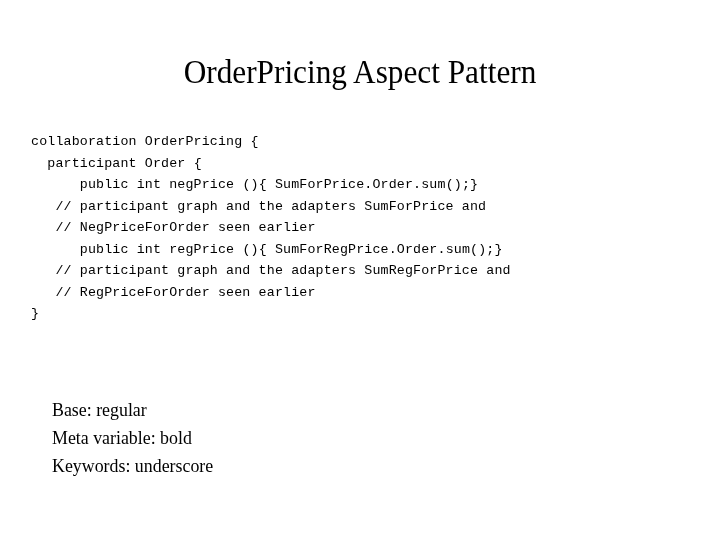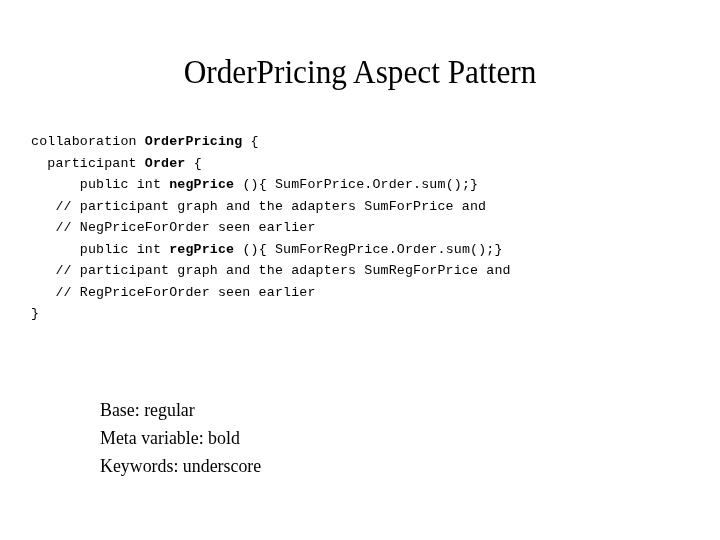--- a/index.html
+++ b/index.html
@@ -46,35 +46,34 @@
   }
   .code-line {
     white-space: pre;
     height: 21.5px;
   }
   .kw {
     text-underline-offset: 2px;
     text-decoration-thickness: 1px;
   }
   .meta {
-    font-weight: bold;
+    font-weight: normal;
   }
   .base {
     font-weight: normal;
   }
 
   
   .legend {
     position: absolute;
     top: 396px;
     left: 52px;
     font-family: "Liberation Serif", "DejaVu Serif", serif;
     font-size: 19px;
     line-height: 28px;
-    margin-left: 48px;
   }
   .legend-line {
     white-space: nowrap;
     transform: scaleX(0.94);
     transform-origin: left center;
   }
 </style>
 </head>
 <body>
 

